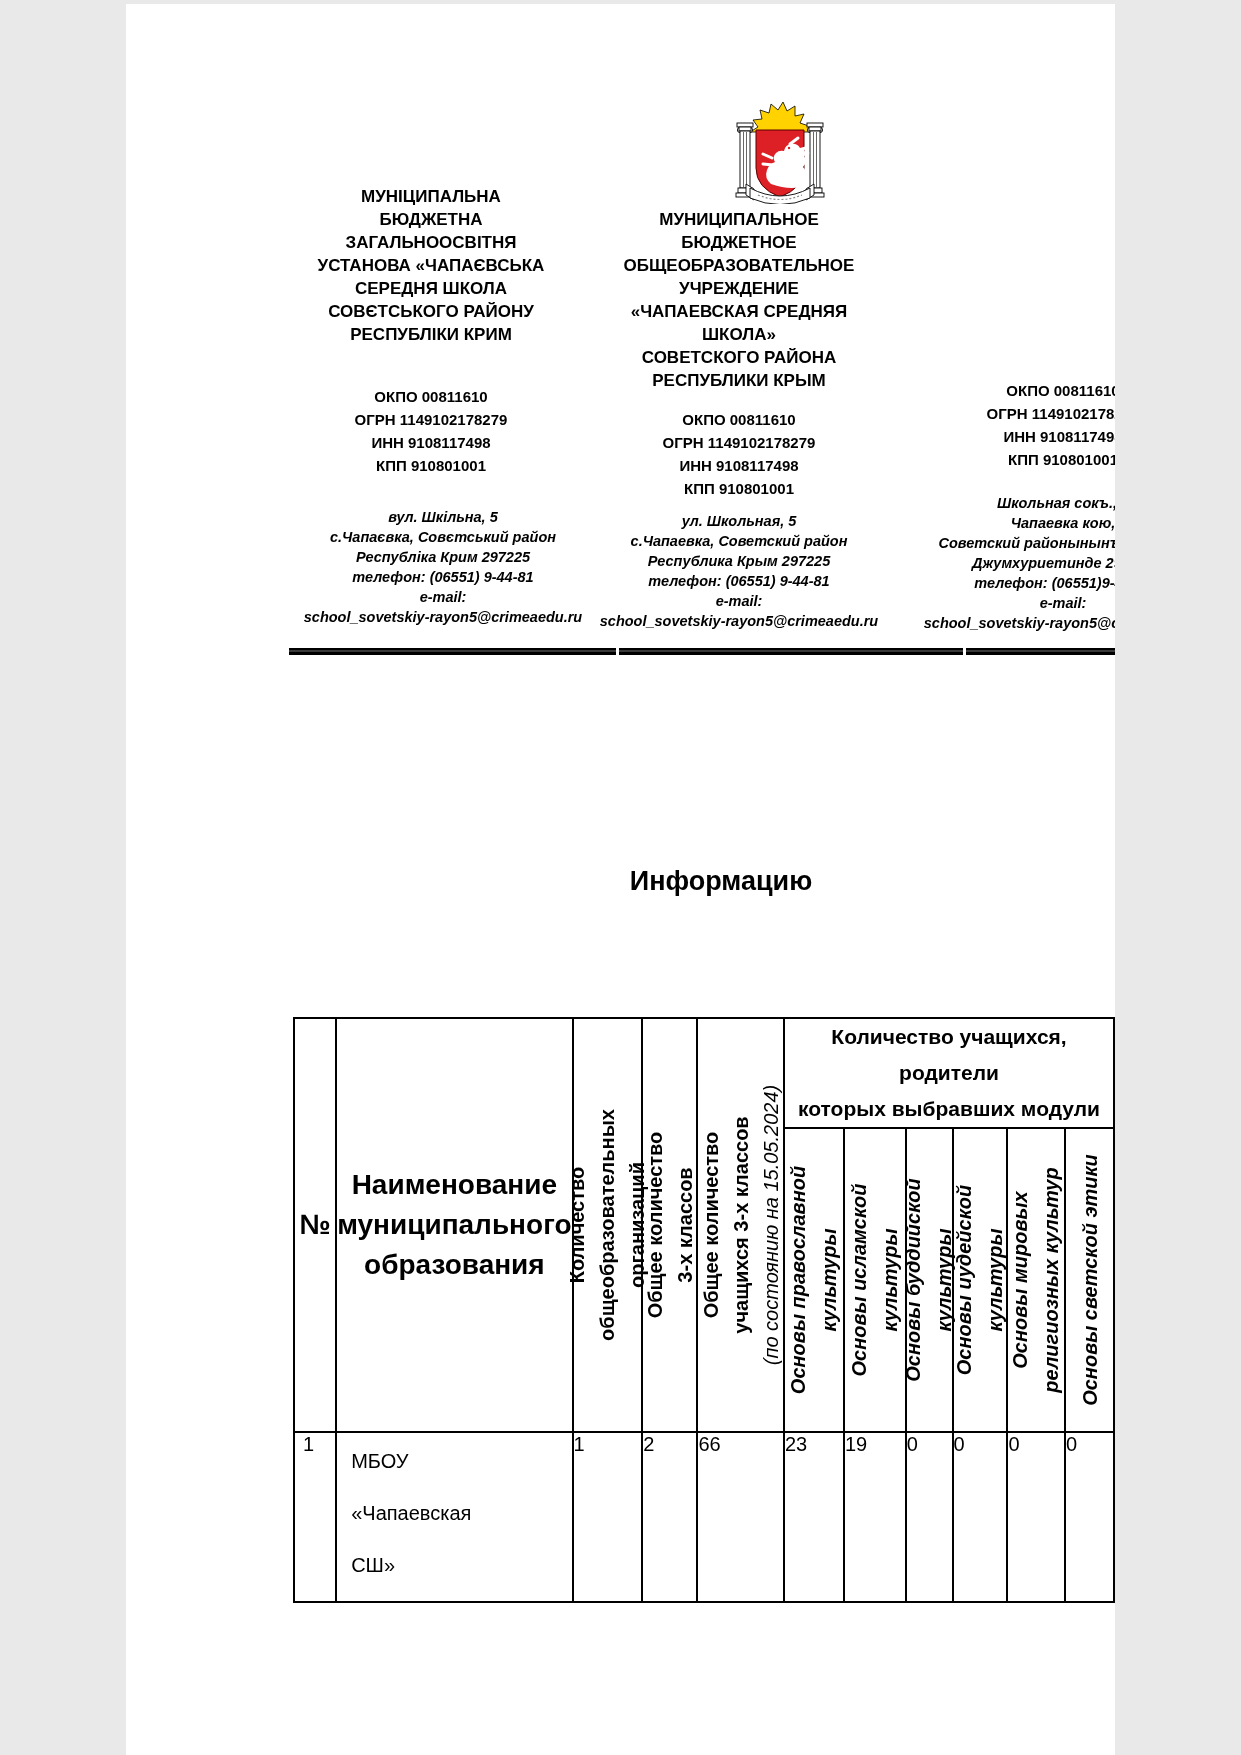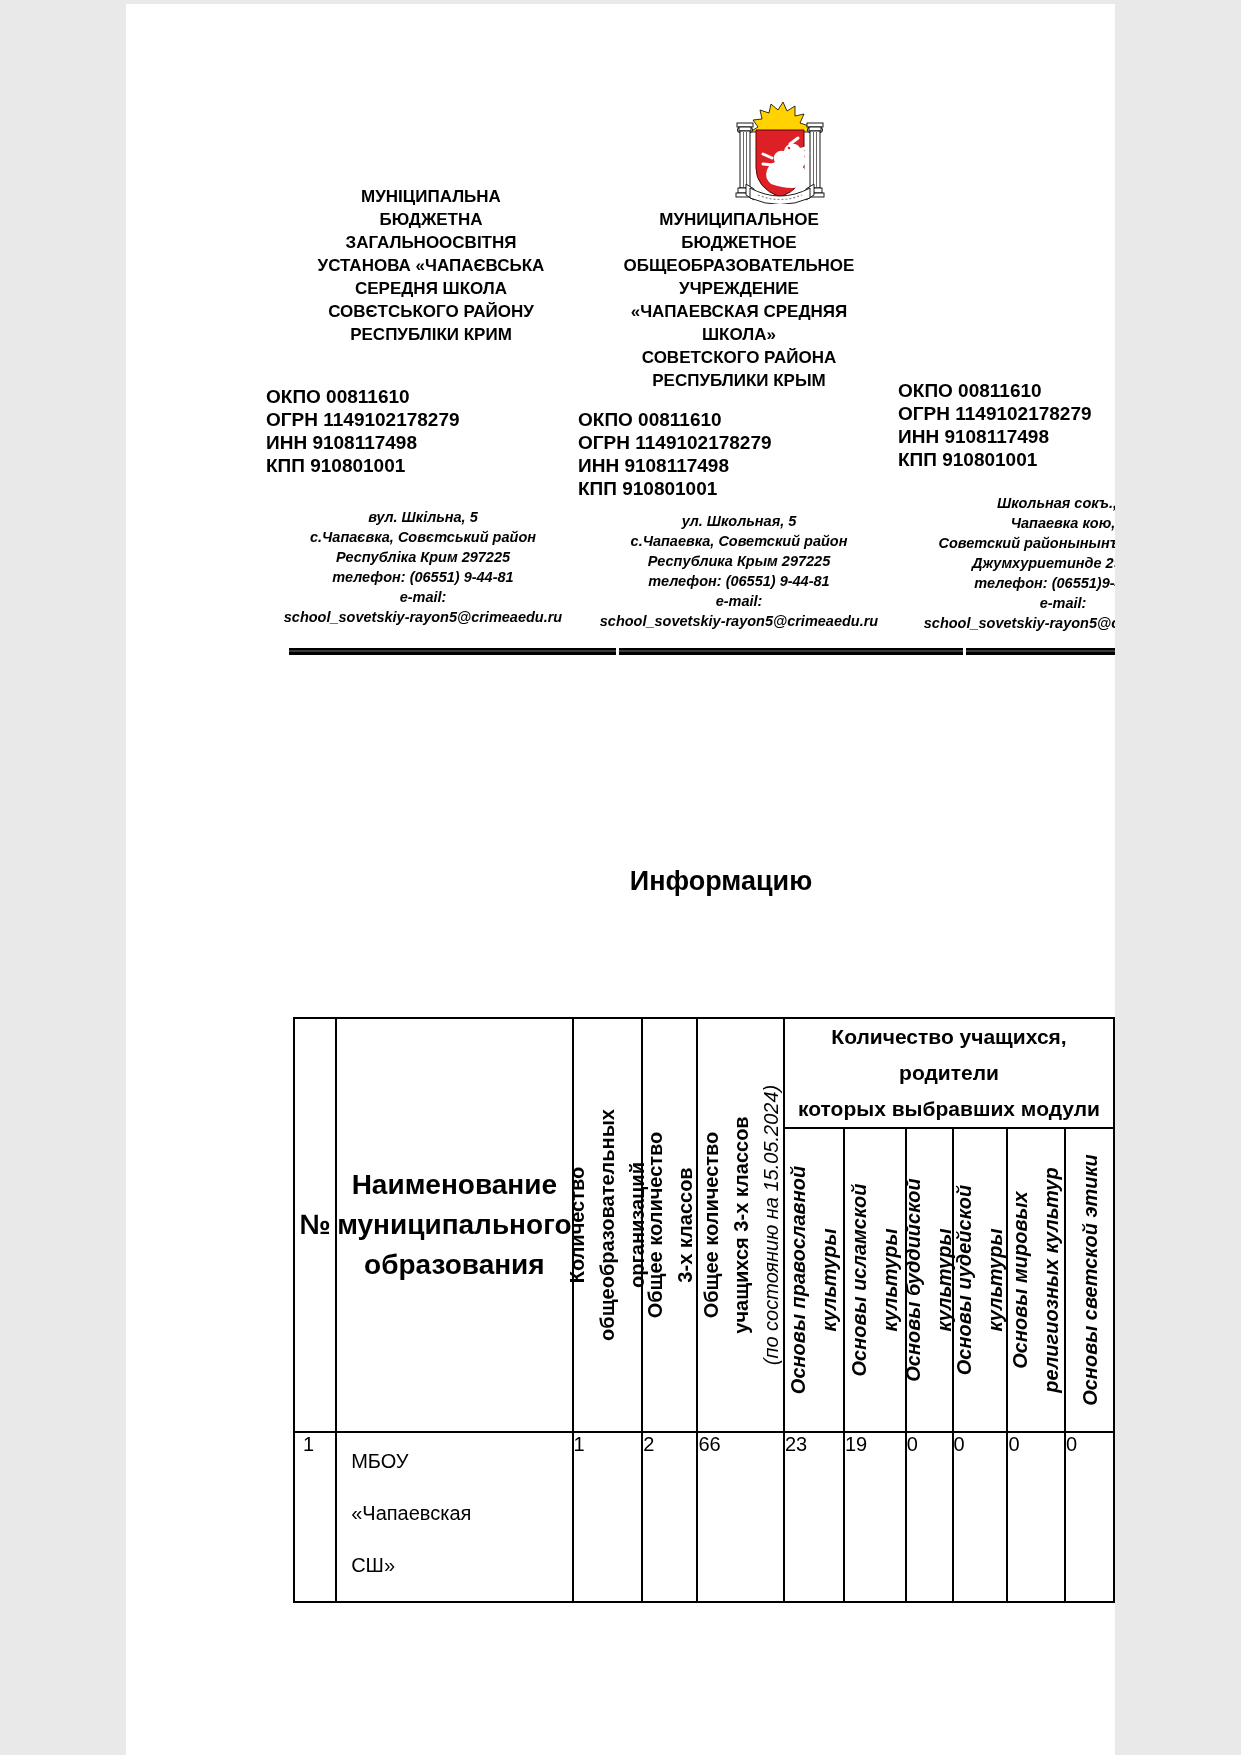--- a/index.html
+++ b/index.html
@@ -6,21 +6,21 @@
   .page {
     position:relative; width:989px; height:1755px; margin:4px auto;
     background:#ffffff; color:#000;
     font-family:Liberation Sans, sans-serif;
     overflow:hidden;
   }
   .abs { position:absolute; }
 
   
   .org  { font-weight:bold; font-size:17px;   line-height:23px; text-align:center; white-space:pre-line; }
-  .okpo { font-weight:bold; font-size:19px; line-height:23px; white-space:pre-line; }
+  .okpo { font-weight:bold; font-size:15px; line-height:23px; text-align:center; white-space:pre-line; }
   .addr { font-weight:bold; font-style:italic; font-size:14.5px; line-height:20px; text-align:center; white-space:pre-line; }
 
   
   .bar { position:absolute; top:644px; left:163px; width:1001px; display:flex; gap:3px; }
   .bar-seg { height:7px; background:#000; }
   .bar-seg::after { content:""; display:block; margin-top:2px; height:2px; background:#3a3a3a; }
   .bar-seg.s1 { width:327px; } .bar-seg.s2 { width:344px; } .bar-seg.s3 { width:324px; }
 
   
   .title { position:absolute; top:856px; left:60px; width:1070px; text-align:center;
@@ -94,21 +94,21 @@
 БЮДЖЕТНА
 ЗАГАЛЬНООСВІТНЯ
 УСТАНОВА «ЧАПАЄВСЬКА
 СЕРЕДНЯ ШКОЛА
 СОВЄТСЬКОГО РАЙОНУ
 РЕСПУБЛІКИ  КРИМ</div>
   <div class="abs okpo" style="left:140px; top:381px; width:330px;">ОКПО 00811610
 ОГРН 1149102178279
 ИНН 9108117498
 КПП 910801001</div>
-  <div class="abs addr" style="left:132px; top:503px; width:330px;">вул. Шкільна, 5
+  <div class="abs addr" style="left:152px; top:503px; width:330px;">вул. Шкільна, 5
 с.Чапаєвка, Совєтський район
 Республіка Крим 297225
 телефон: (06551) 9-44-81
 e-mail:
 school_sovetskiy-rayon5@crimeaedu.ru</div>
 
   <div class="abs org" style="left:452px; top:204px; width:322px;">МУНИЦИПАЛЬНОЕ
 БЮДЖЕТНОЕ
 ОБЩЕОБРАЗОВАТЕЛЬНОЕ
 УЧРЕЖДЕНИЕ

